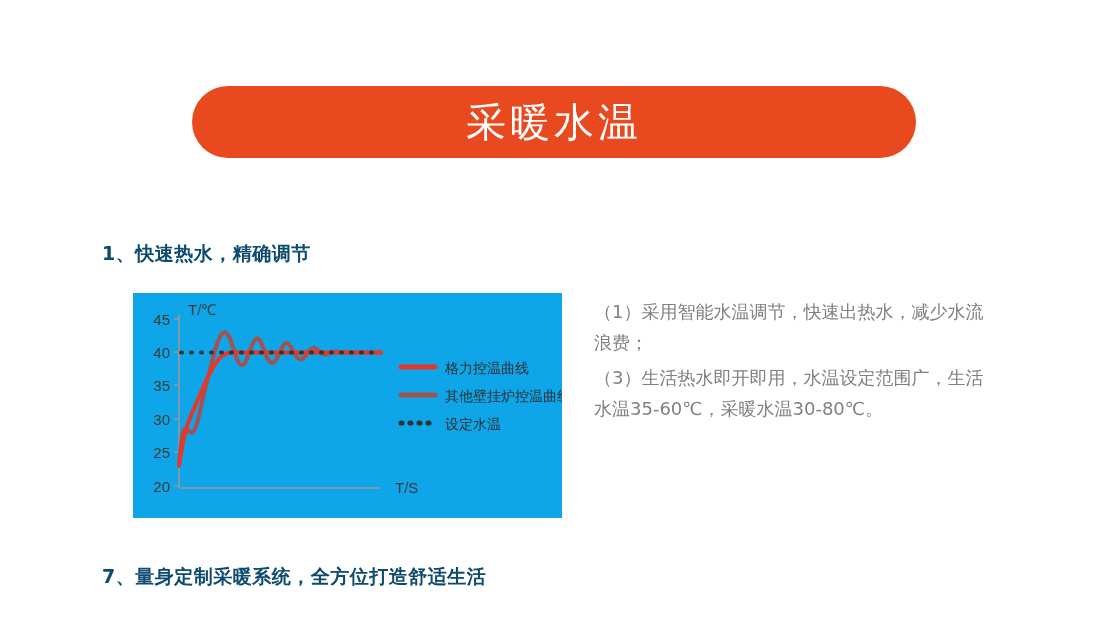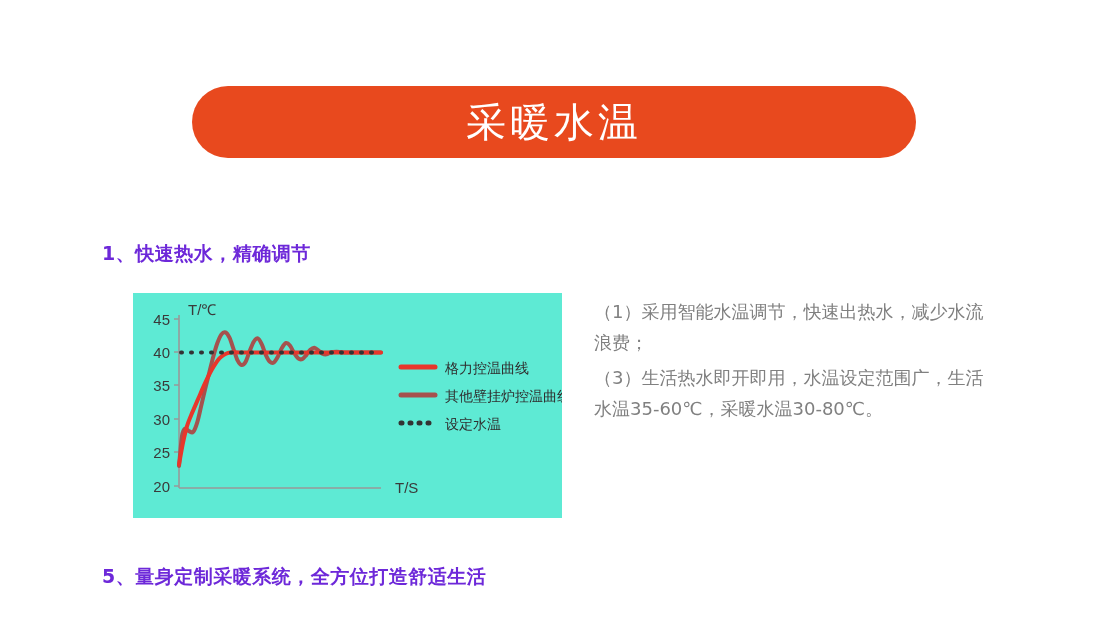--- a/index.html
+++ b/index.html
@@ -33,38 +33,38 @@
     font-size: 40px;
     letter-spacing: 4px;
     font-weight: 400;
     line-height: 1;
     font-family: "DejaVu Sans", "Liberation Sans", sans-serif;
   }
 
   
   .heading {
     position: absolute;
-    color: #6d28d9;
+    color: #0c4a6e;
     font-size: 19px;
     font-weight: bold;
     letter-spacing: 0.5px;
     white-space: nowrap;
     font-family: "DejaVu Sans", "Liberation Sans", sans-serif;
   }
   #heading-1 { left: 102px; top: 241px; }
   #heading-2 { left: 102px; top: 564px; }
 
   
   .chart-panel {
     position: absolute;
     left: 133px;
     top: 293px;
     width: 429px;
     height: 225px;
-    background: #5eead4;
+    background: #0ea5e9;
   }
   .chart-svg {
     display: block;
     width: 429px;
     height: 225px;
   }
 
   
   .body-text {
     position: absolute;
@@ -129,13 +129,13 @@
       <text x="312" y="136" font-size="14" fill="#2f2f2f" font-family="DejaVu Sans, sans-serif">设定水温</text>
     </g>
   </svg>
 </div>
 
 <div class="body-text">
   <p>（1）采用智能水温调节，快速出热水，减少水流浪费；</p>
   <p>（3）生活热水即开即用，水温设定范围广，生活水温35-60℃，采暖水温30-80℃。</p>
 </div>
 
-<div class="heading" id="heading-2">5、量身定制采暖系统，全方位打造舒适生活</div>
+<div class="heading" id="heading-2">7、量身定制采暖系统，全方位打造舒适生活</div>
 
 </body></html>

